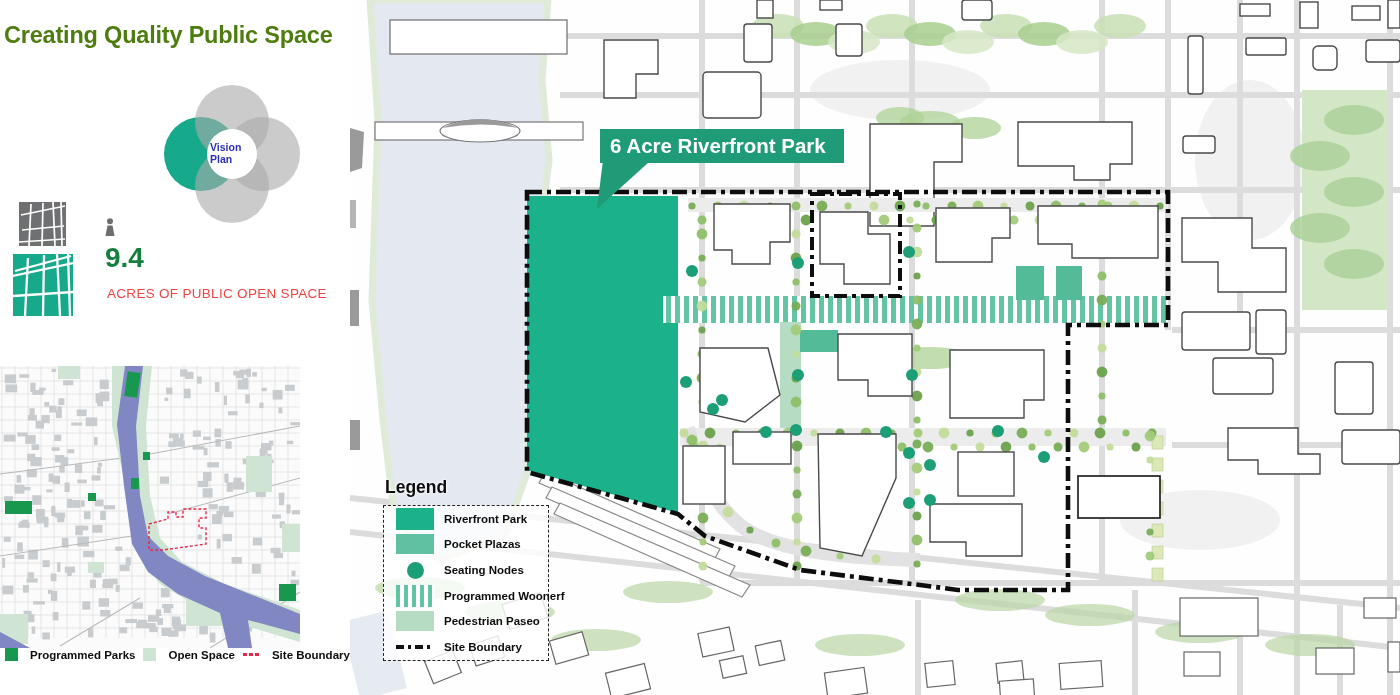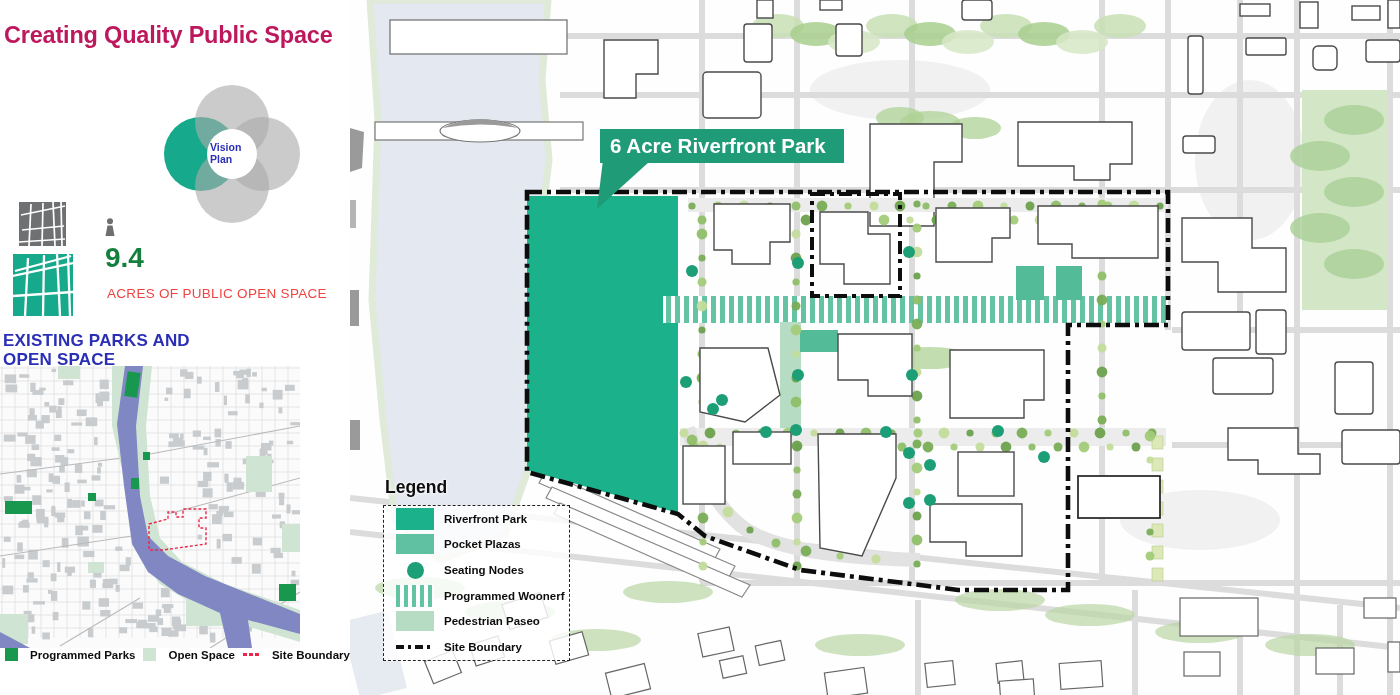--- a/index.html
+++ b/index.html
@@ -1,20 +1,20 @@
 <!DOCTYPE html>
 <html><head>
 <meta charset="utf-8">
 <style>
   html,body{margin:0;padding:0;background:#fff;}
   #canvas{position:relative;width:1400px;height:695px;background:#ffffff;overflow:hidden;
           font-family:"Liberation Sans",sans-serif;color:#111;}
   .abs{position:absolute;}
   .page-title{left:4px;top:22px;width:330px;font-size:23.5px;line-height:1.13;font-weight:800;
-              letter-spacing:-0.2px;color:#be185d;}
+              letter-spacing:-0.2px;color:#4d7c0f;}
   .stat-value{left:105px;top:242px;font-size:28px;font-weight:700;color:#15803d;letter-spacing:0;}
   .stat-label{left:107px;top:286px;font-size:13.5px;color:#ef4444;letter-spacing:0.3px;}
   .blue-heading{left:3px;top:332px;width:210px;font-size:17px;line-height:1.1;font-weight:800;
                 color:#2a2fb5;letter-spacing:0.2px;}
   .venn-center-label{left:0;top:0;width:100%;height:100%;display:flex;align-items:center;justify-content:center;
                      text-align:left;font-size:10.5px;font-weight:700;color:#2a2fb5;line-height:1.1;}
   
   .mini-legend{left:5px;top:648px;width:300px;display:flex;align-items:center;gap:8px;
                font-size:11.5px;font-weight:700;color:#0d0d0d;}
   .mini-legend .item{display:flex;align-items:center;gap:12px;white-space:nowrap;}
@@ -22,21 +22,21 @@
   .sw-prog{background:#18984f;}
   .sw-open{background:#cfe4d2;}
   .sw-red-dash{width:17px;height:3px;background:repeating-linear-gradient(90deg,#e8274b 0 4px,transparent 4px 6px);}
   
   .callout{left:600px;top:129px;width:244px;height:34px;background:#1f9c77;color:#fff;
            font-size:20.5px;font-weight:800;line-height:34px;padding-left:10px;box-sizing:border-box;z-index:6;}
   .callout-tail{left:597px;top:162px;width:52px;height:47px;background:#1f9c77;
                 clip-path:polygon(11% 0,100% 0,0 100%);z-index:5;}
   .map-legend-title{left:385px;top:477px;font-size:17.5px;font-weight:800;color:#0d0d0d;z-index:6;
                     text-shadow:0 0 4px #fff,0 0 2px #fff;}
-  .map-legend-box{left:383px;top:505px;width:187px;height:156px;background:rgba(255,255,255,0.82);
+  .map-legend-box{left:383px;top:505px;width:166px;height:156px;background:rgba(255,255,255,0.82);
                   border:1.7px dashed #222;box-sizing:border-box;z-index:6;
                   display:flex;flex-direction:column;justify-content:space-around;padding:0 12px;}
   .leg-row{display:flex;align-items:center;gap:10px;height:22px;}
   .leg-swatch{width:38px;flex:0 0 38px;display:flex;align-items:center;justify-content:center;}
   .leg-label{font-size:11.5px;font-weight:700;color:#0d0d0d;white-space:nowrap;}
   .lsw{display:inline-block;width:38px;}
   .lsw-park{height:22px;background:#1bb28b;}
   .lsw-pocket{height:20px;background:#5fc1a1;}
   .lsw-node{width:17px;height:17px;border-radius:50%;background:#1c9e76;}
   .lsw-woonerf{height:22px;background:repeating-linear-gradient(90deg,#63c3a3 0 4px,#fff 4px 8px);}
@@ -90,21 +90,20 @@
       <path d="M15,4 L12,62"></path>
         <path d="M31,1 L30,62"></path>
         <path d="M44,0 L47,62"></path>
         <path d="M55,0 L57,62"></path>
     </g>
   </svg>
 
   <div class="abs stat-value">9.4</div>
   <div class="abs stat-label">ACRES OF PUBLIC OPEN SPACE</div>
 
-  <div class="abs blue-heading">EXISTING PARKS AND OPEN SPACE</div>
 
   <div class="abs" style="left:0;top:366px;width:300px;height:282px;">
     <svg width="300" height="282" viewBox="0 0 300 282">
       <rect width="300" height="282" fill="#fbfbfb"></rect>
       <g id="mini-grid">
           <line x1="2" y1="0" x2="2" y2="272" stroke="#dcdddd" stroke-width="0.7"></line>
           <line x1="15" y1="0" x2="15" y2="272" stroke="#dcdddd" stroke-width="0.7"></line>
           <line x1="28" y1="0" x2="28" y2="272" stroke="#dcdddd" stroke-width="0.7"></line>
           <line x1="41" y1="0" x2="41" y2="272" stroke="#dcdddd" stroke-width="0.7"></line>
           <line x1="54" y1="0" x2="54" y2="272" stroke="#dcdddd" stroke-width="0.7"></line>

